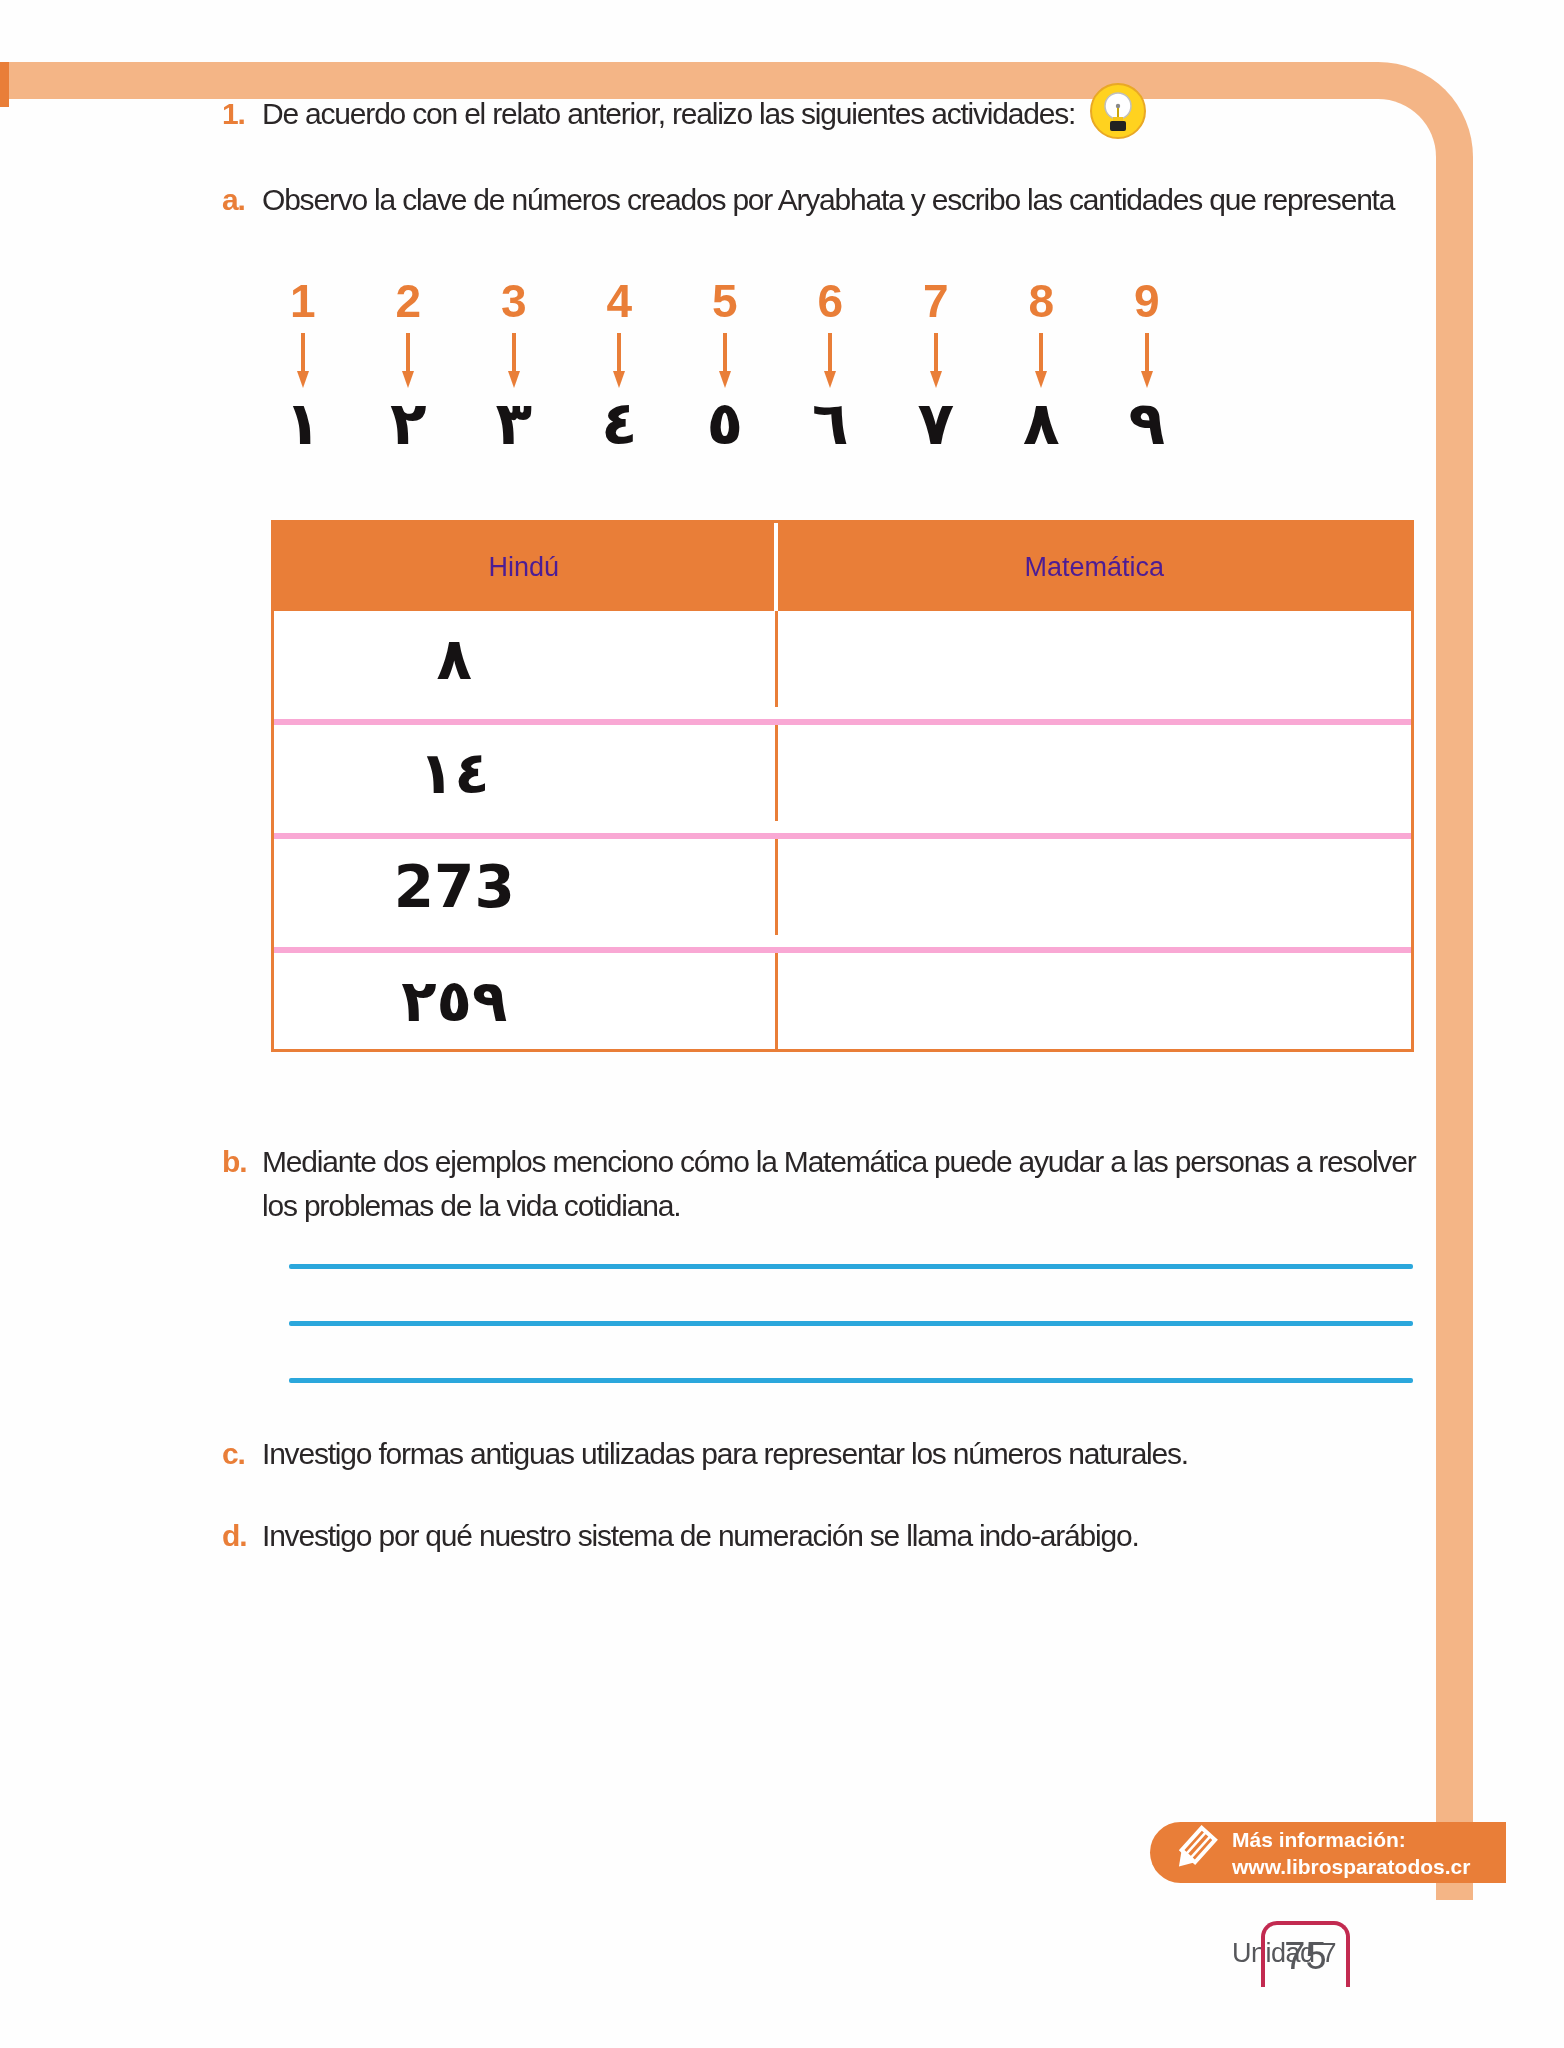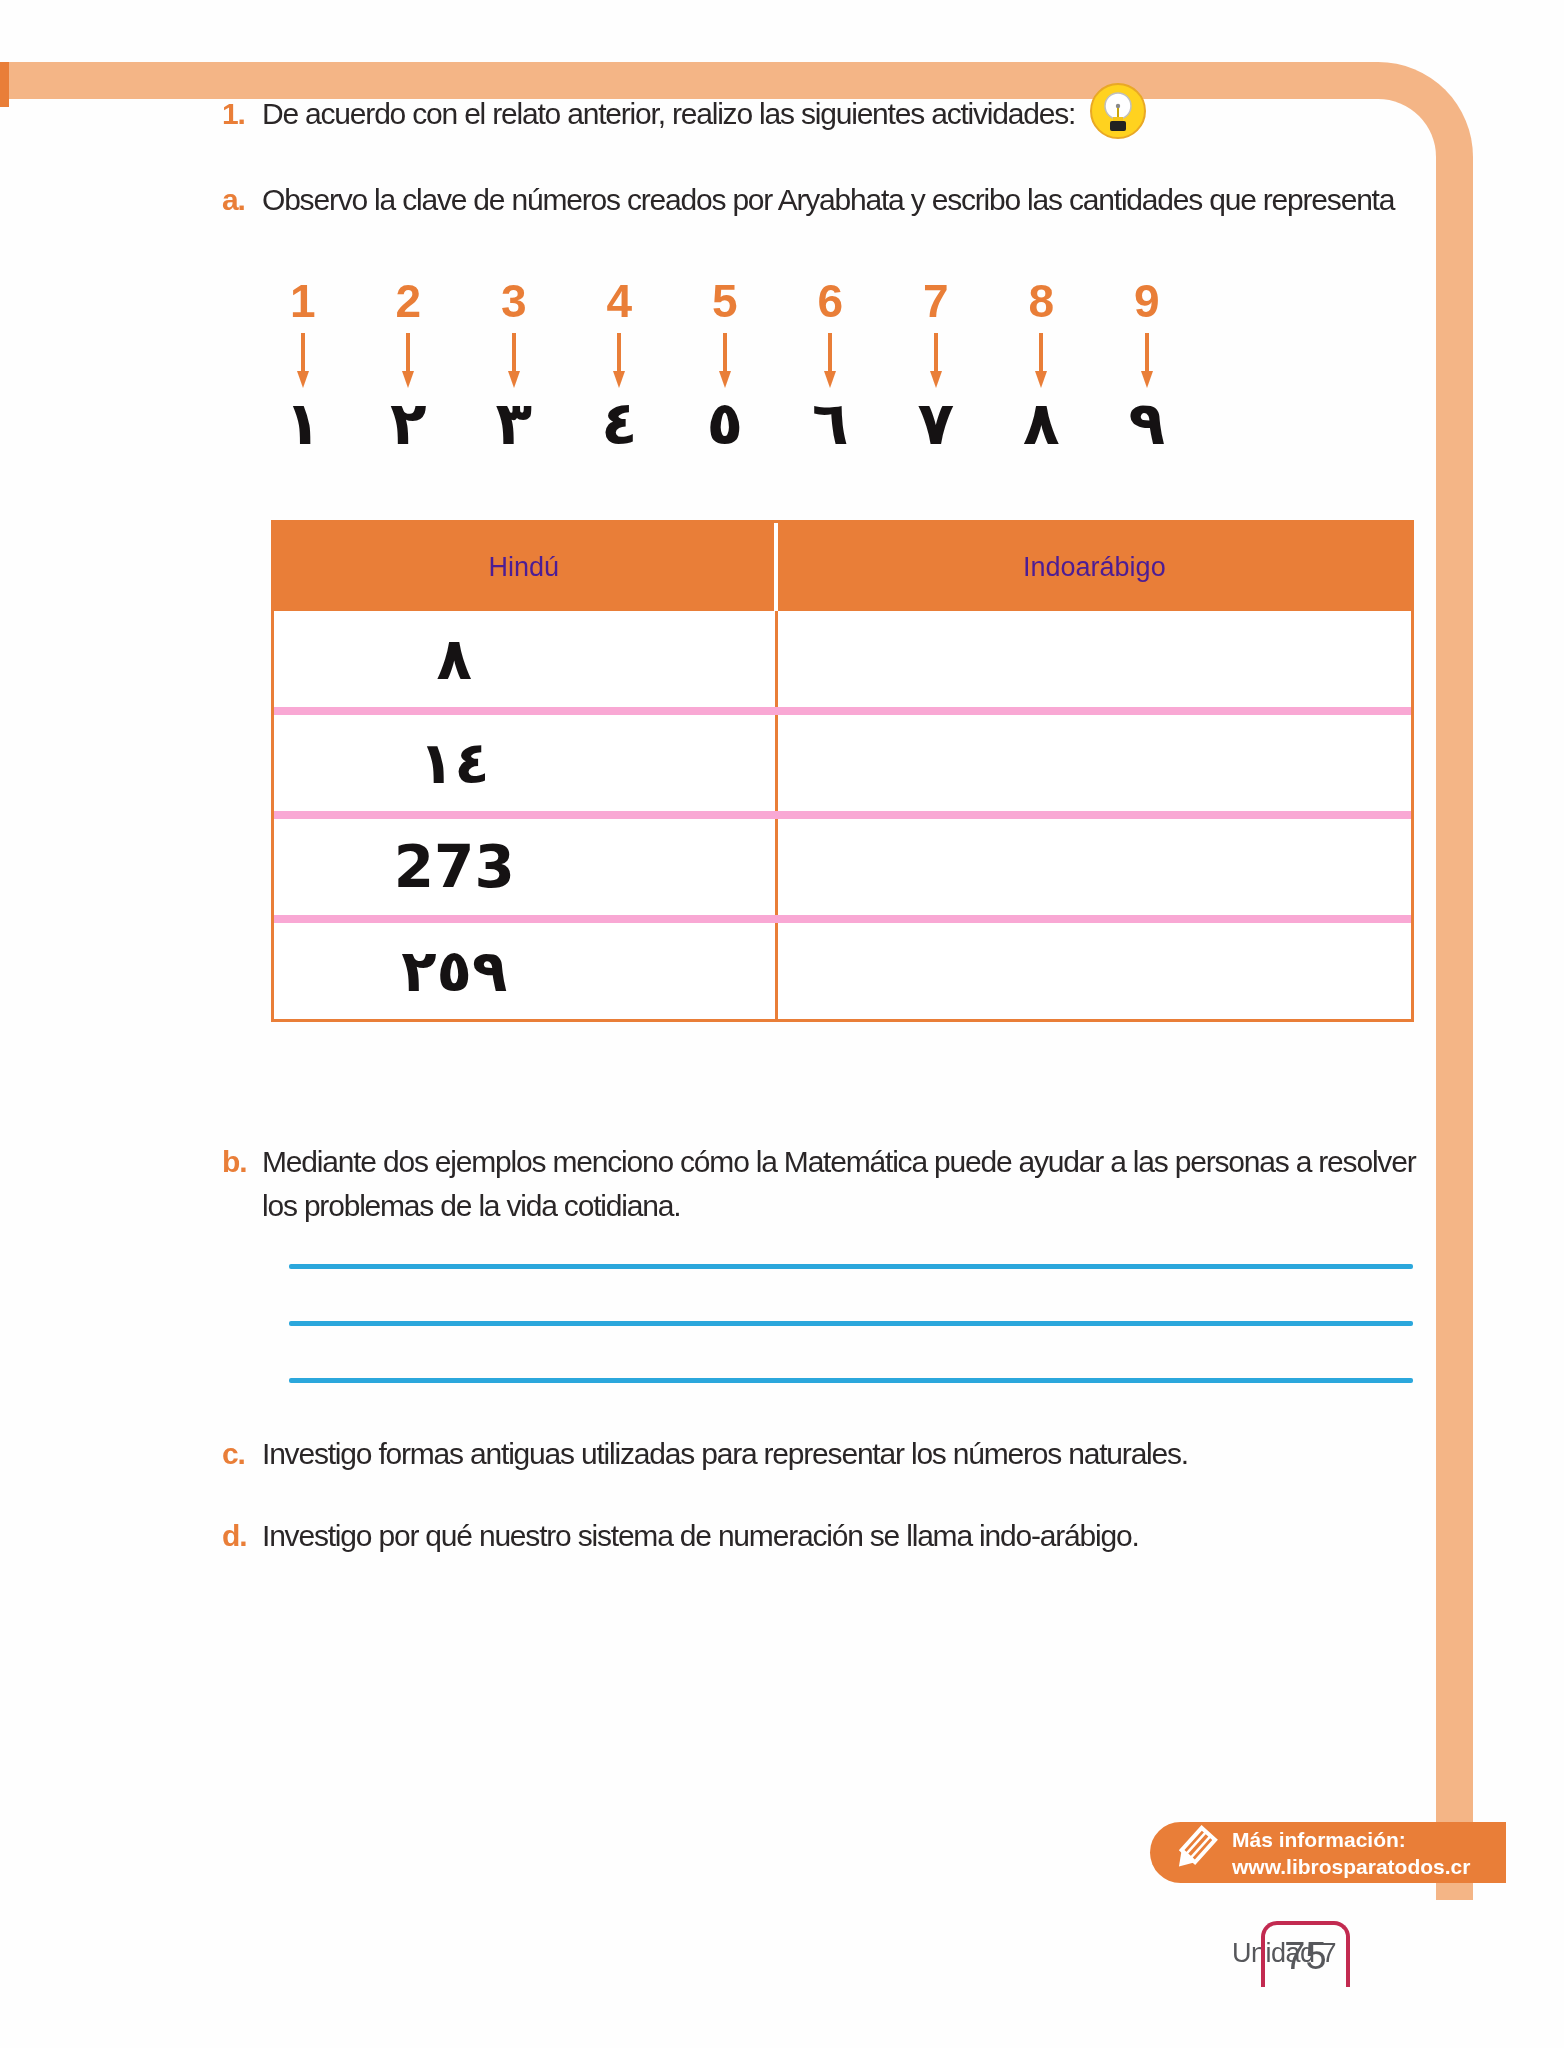--- a/index.html
+++ b/index.html
@@ -28,21 +28,21 @@
         font-weight:bold;color:#151213;}
 
   
   .ctable{position:absolute;left:271px;top:520px;width:1143px;box-sizing:border-box;
         border:3px solid #E97E38;background:#fff;}
   .thead{display:flex;background:#E97E38;height:88px;color:#4c1d95;font-weight:normal;font-size:27px;}
   .th{display:flex;align-items:center;justify-content:center;}
   .th-hindu{width:44.3%;box-sizing:border-box;border-right:4px solid #fff;}
   .th-indo{flex:1;}
   .trow{display:flex;height:96px;}
-  .trow + .trow{border-top:8px solid #f9a8d4;}
+  .trow + .trow{border-top:6px solid #f9a8d4;margin-top:12px;}
   .td-hindu{width:44.3%;box-sizing:border-box;border-right:3px solid #E97E38;
         display:flex;align-items:center;}
   .hindu-val{width:72%;text-align:center;font-family:"DejaVu Sans",sans-serif;
         font-size:58px;font-weight:bold;color:#151213;}
   .td-indo{flex:1;}
 
   
   .answer-line{position:absolute;left:289px;width:1124px;height:5px;background:#2BA7DC;border-radius:2px;}
   .al-1{top:1264px;} .al-2{top:1321px;} .al-3{top:1378px;}
 
@@ -158,21 +158,21 @@
           <line x1="8" y1="0" x2="8" y2="40" stroke="#E97E38" stroke-width="4"></line>
           <polygon points="2,38 14,38 8,55" fill="#E97E38"></polygon>
         </svg>
       <div class="key-hindu">٩</div>
     </div>
   </div>
 
   <div class="ctable">
     <div class="thead">
       <div class="th th-hindu">Hindú</div>
-      <div class="th th-indo">Indoarábigo</div>
+      <div class="th th-indo">Matemática</div>
     </div>
     <div class="trow">
       <div class="td-hindu">
           <span class="hindu-val">٨</span>
         </div>
       <div class="td-indo"></div>
     </div>
     <div class="trow">
       <div class="td-hindu">
           <span class="hindu-val">١٤</span>

